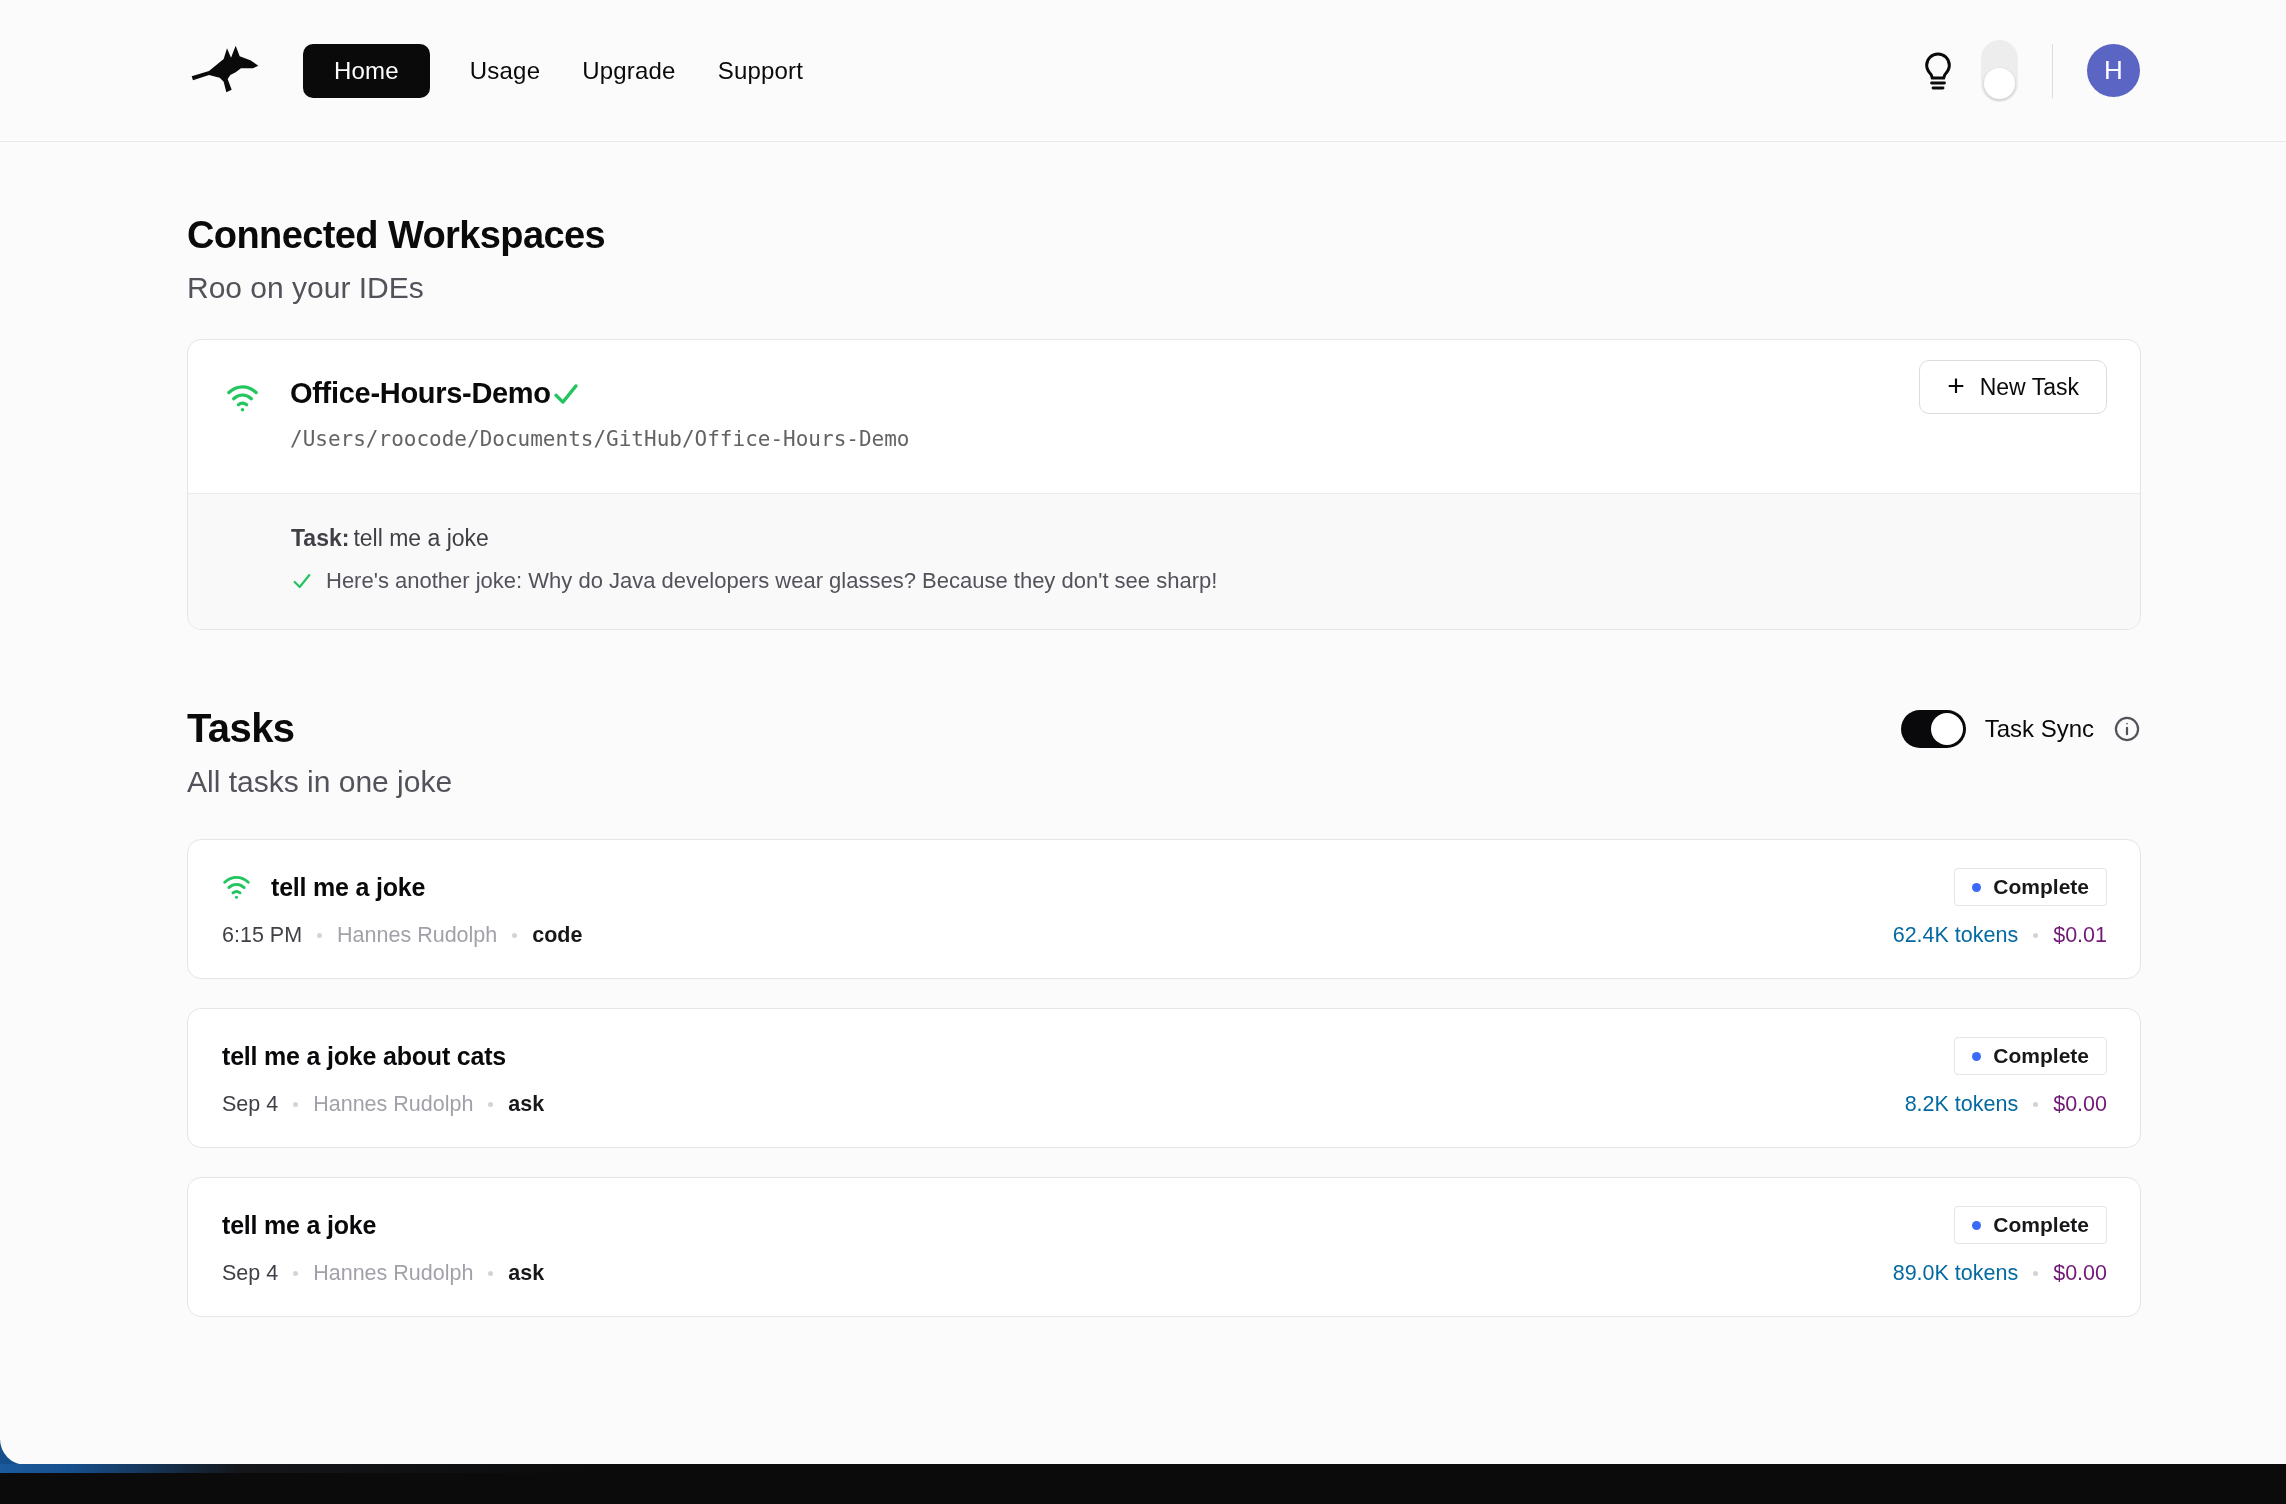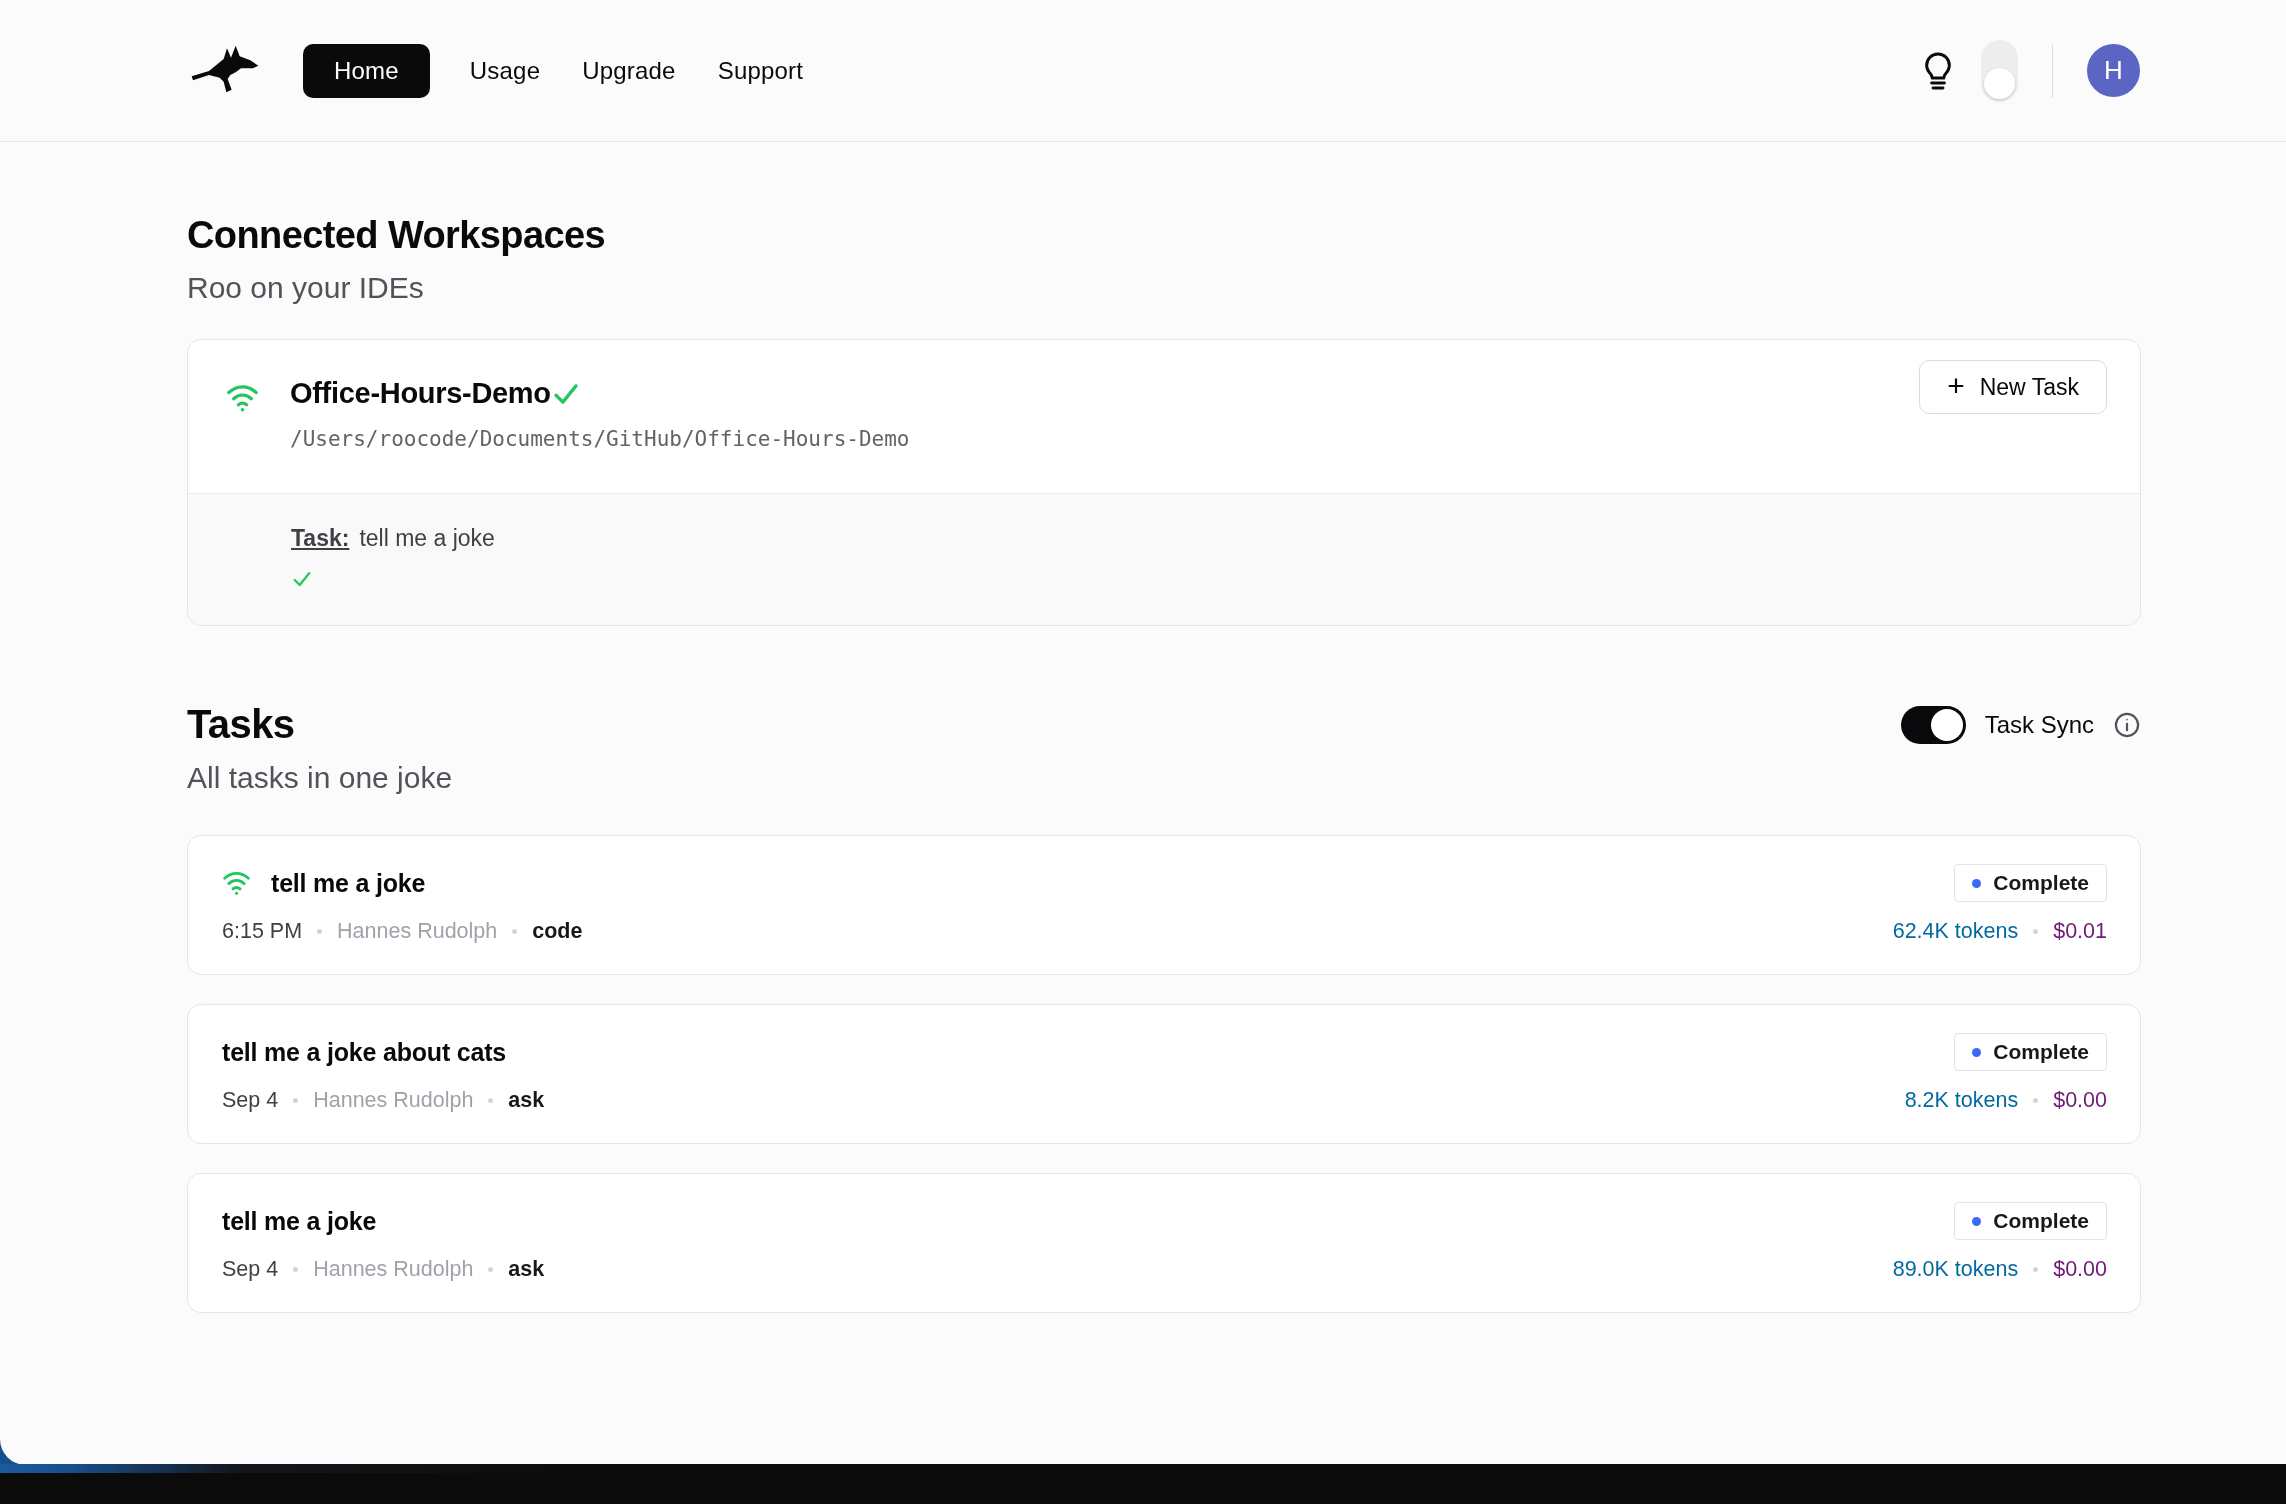--- a/index.html
+++ b/index.html
@@ -42,21 +42,21 @@
   .ws-name { font-size:29px; font-weight:700; color:#0a0a0a; letter-spacing:-0.3px; }
   .ws-path { margin-top:17px; font-family:"DejaVu Sans Mono","Liberation Mono",monospace;
     font-size:21px; color:#636363; }
   .new-task-btn { position:absolute; top:20px; right:33px; height:54px; display:flex; align-items:center;
     gap:15px; padding:0 27px; background:#ffffff; border:1px solid #dcdcdc; border-radius:10px;
     font-size:23px; color:#0a0a0a; font-weight:500; cursor:pointer; }
   .plus-icon { font-size:30px; font-weight:300; line-height:1; margin-top:-3px; }
   .ws-task { border-top:1px solid #ececec; background:#f9f9f9; border-radius:0 0 14px 14px;
     padding:31px 34px 35px 103px; }
   .ws-task-line1 { font-size:23px; color:#3f3f46; }
-  .ws-task-line1 .lbl { font-weight:700; margin-right:10px;text-decoration:underline; }
+  .ws-task-line1 .lbl { font-weight:700; margin-right:4px; }
   .ws-task-line2 { margin-top:16px; display:flex; align-items:center; gap:13px;
     font-size:22px; color:#52525b; }
   .check-sm { width:22px; height:22px; flex:0 0 auto; }
 
   .tasks-header { margin-top:76px; display:flex; align-items:center; justify-content:space-between; }
   .h2 { font-size:40px; font-weight:700; color:#0a0a0a; letter-spacing:-0.6px; }
   .sync-cluster { display:flex; align-items:center; gap:19px; }
   .htoggle { position:relative; width:65px; height:38px; border-radius:19px; background:#09090b; cursor:pointer; }
   .htoggle .knob { position:absolute; right:3px; top:3px; width:32px; height:32px; border-radius:50%; background:#ffffff; }
   .sync-label { font-size:24px; color:#09090b; font-weight:500; }
@@ -147,20 +147,21 @@
           </button>
         </div>
         <div class="ws-task">
           <div class="ws-task-line1">
             <span class="lbl">Task:</span><span>tell me a joke</span>
           </div>
           <div class="ws-task-line2">
             <svg class="check-sm" viewBox="0 0 24 24" fill="none" stroke="#22c55e" stroke-width="2.4" stroke-linecap="round" stroke-linejoin="round">
               <path d="M4 13 L9.5 18.5 L20 5.5"></path>
             </svg>
+            <span>Here's another joke: Why do Java developers wear glasses? Because they don't see sharp!</span>
           </div>
         </div>
       </section>
 
       <div class="tasks-header">
         <div class="h2">Tasks</div>
         <div class="sync-cluster">
           <div class="htoggle">
             <div class="knob"></div>
           </div>

